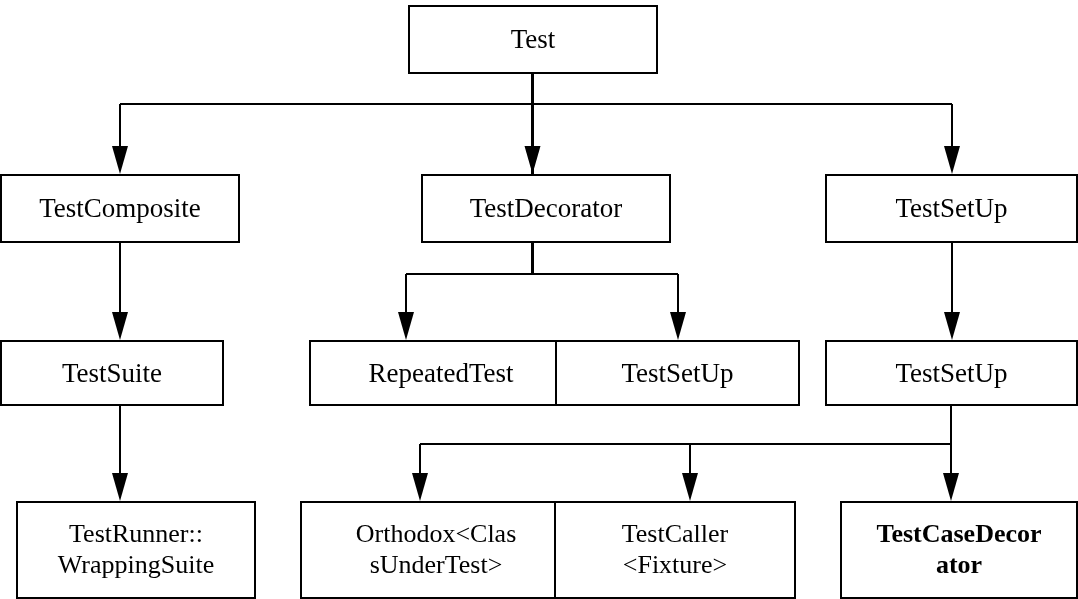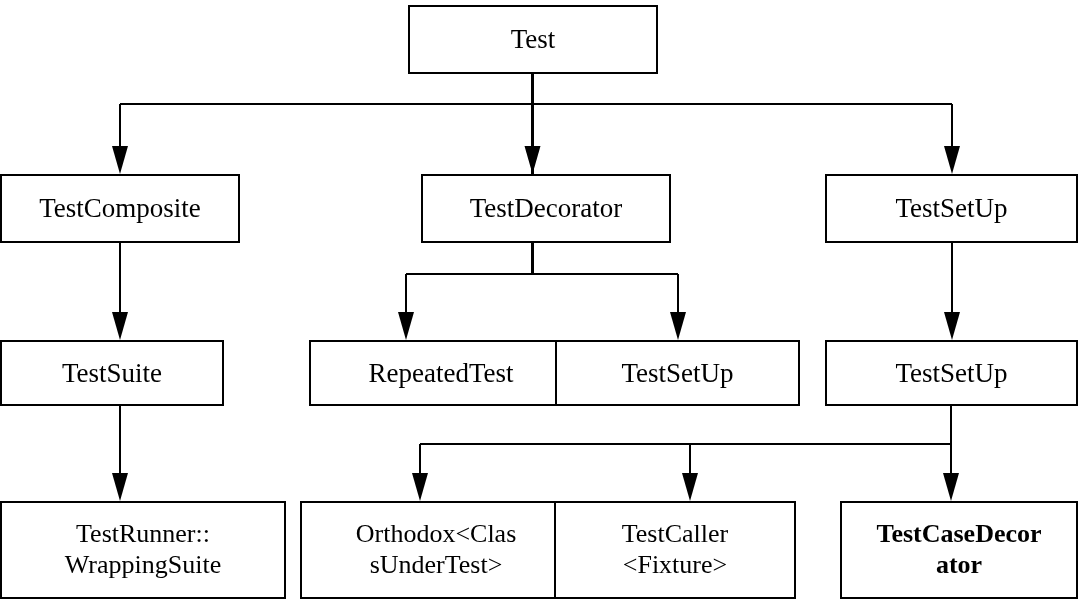--- a/index.html
+++ b/index.html
@@ -132,21 +132,21 @@
   </div>
 
   <div class="node-box" style="left:555px; top:340px; width:245px; height:66px;">
     <span class="node-label">TestSetUp</span>
   </div>
 
   <div class="node-box" style="left:825px; top:340px; width:253px; height:66px;">
     <span class="node-label">TestSetUp</span>
   </div>
 
-  <div class="node-box" style="left:0px; top:501px; width:286px; height:98px;">
+  <div class="node-box" style="left:16px; top:501px; width:240px; height:98px;">
     <span class="node-label two-line">TestRunner::
 WrappingSuite</span>
   </div>
 
   <div class="node-box" style="left:300px; top:501px; width:272px; height:98px;">
     <span class="node-label two-line">Orthodox&lt;Clas
 sUnderTest&gt;</span>
   </div>
 
   <div class="node-box" style="left:554px; top:501px; width:242px; height:98px;">

